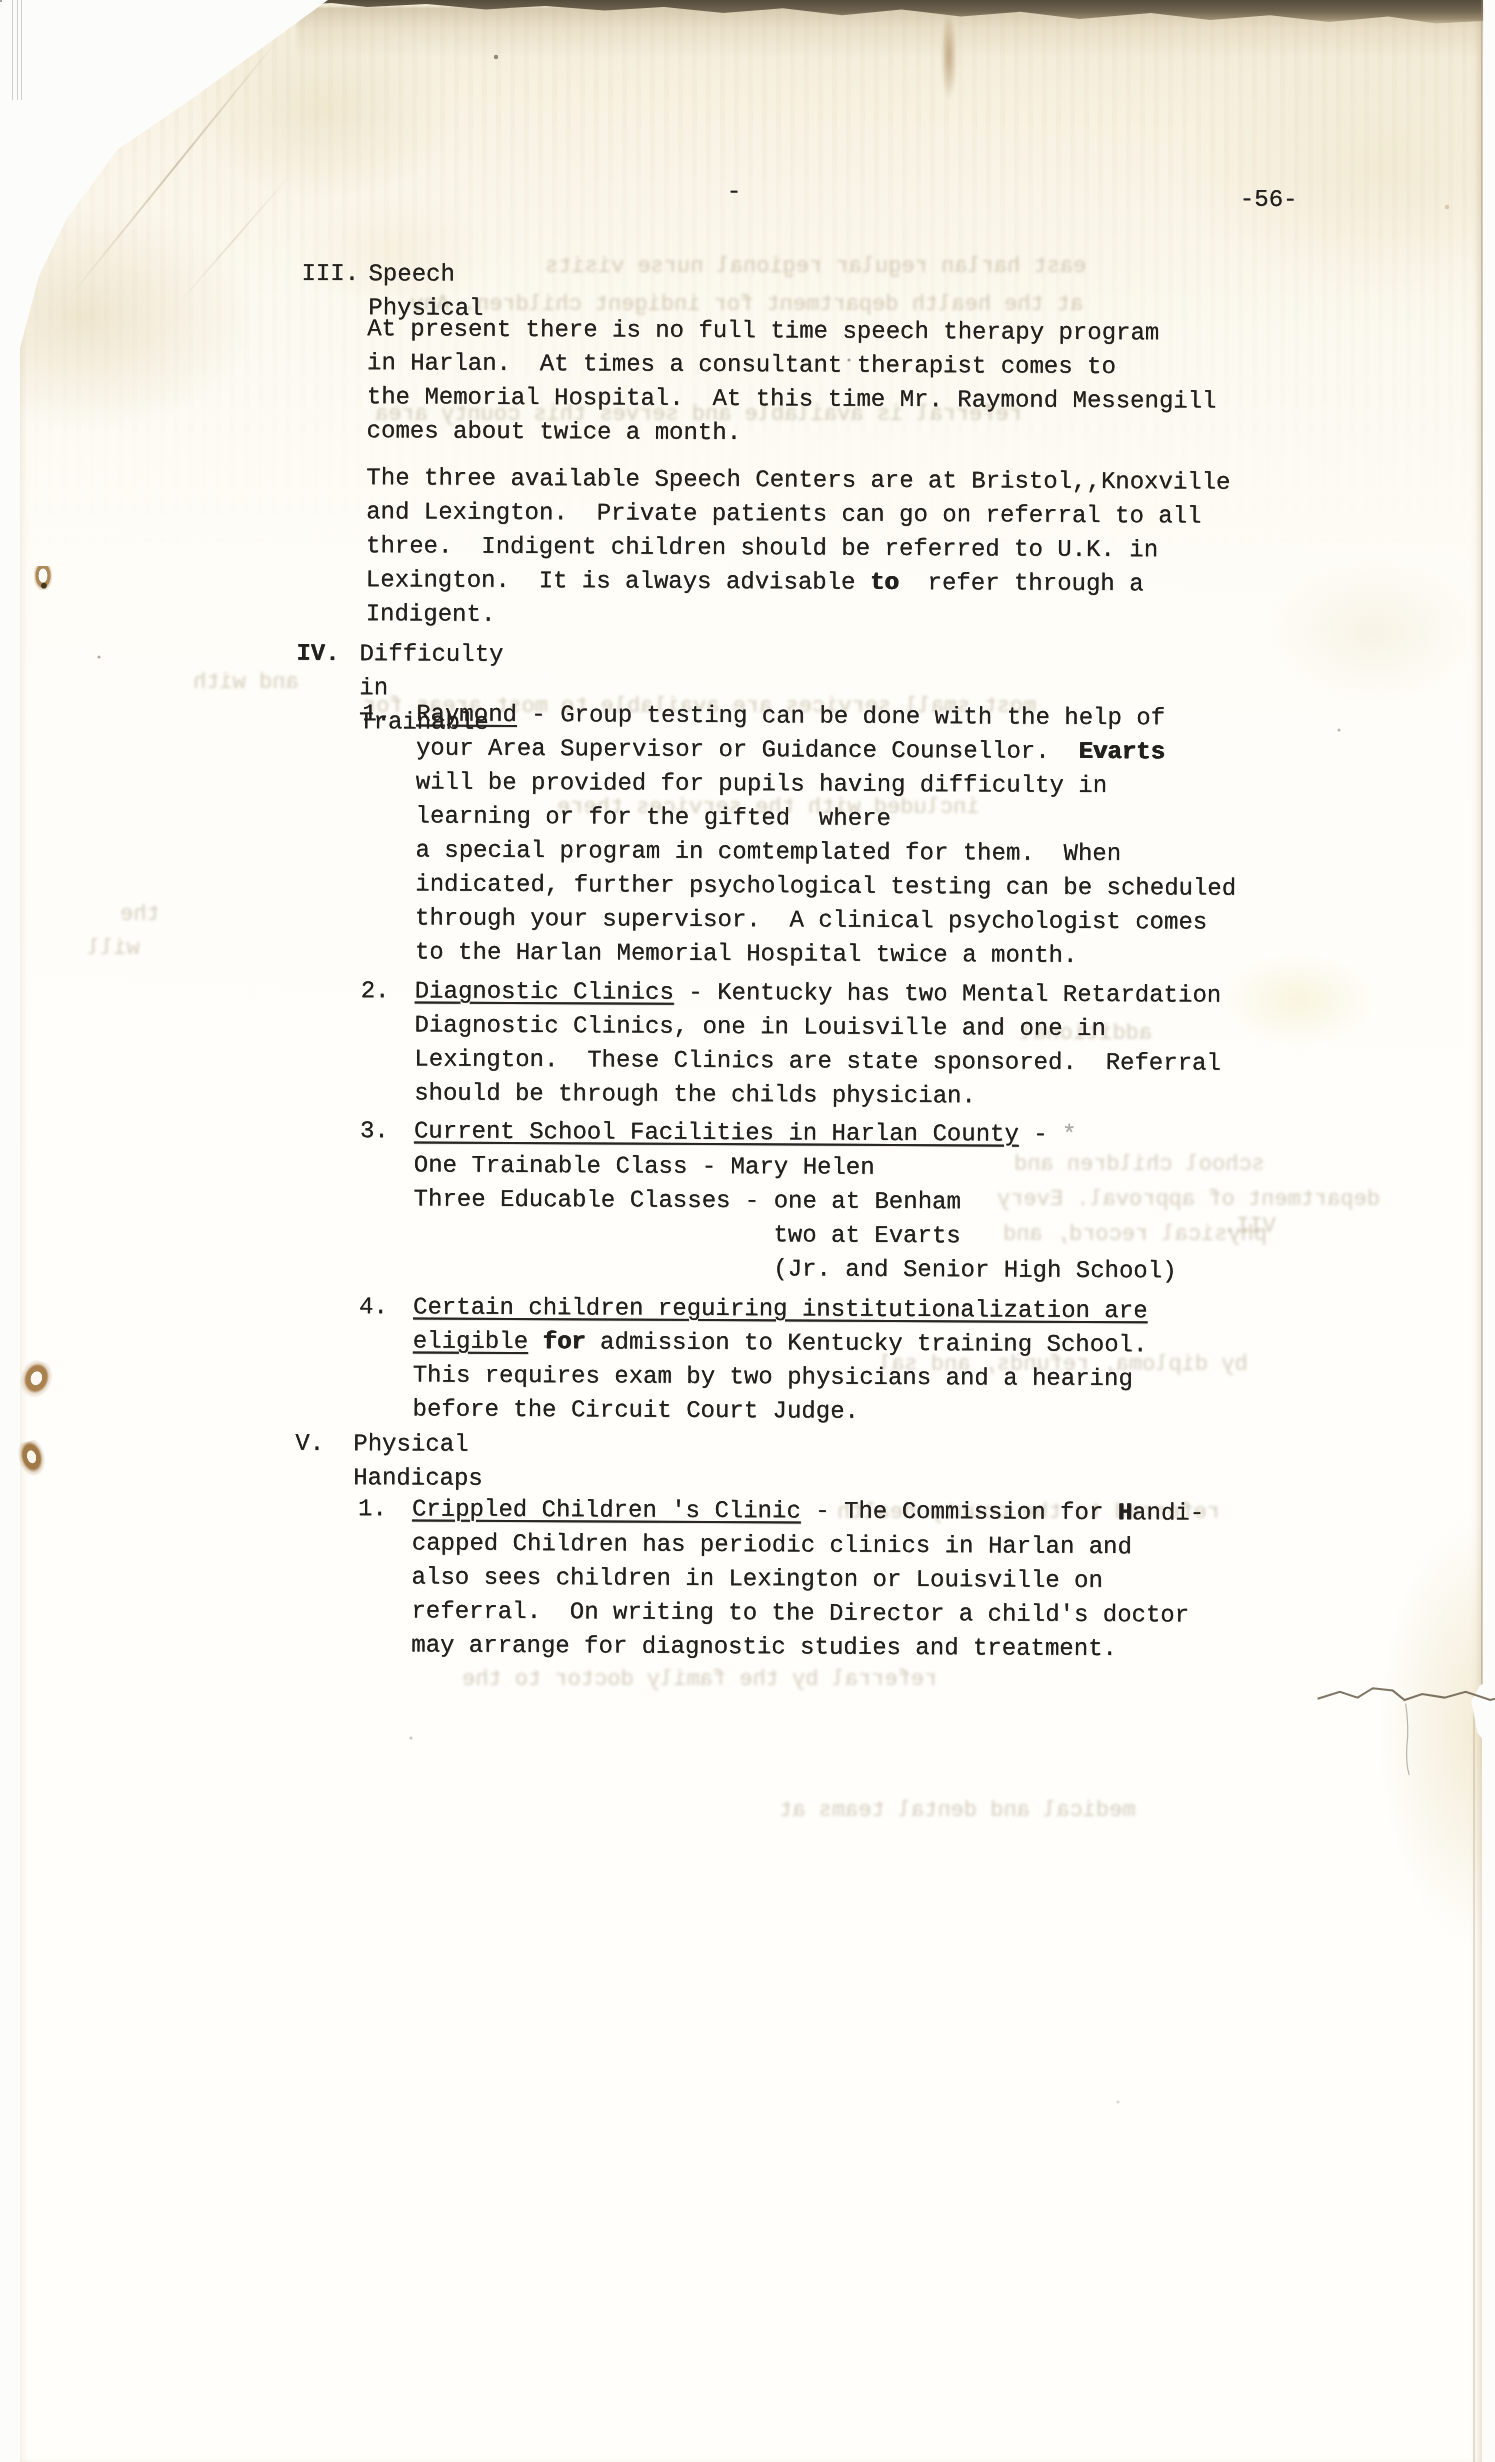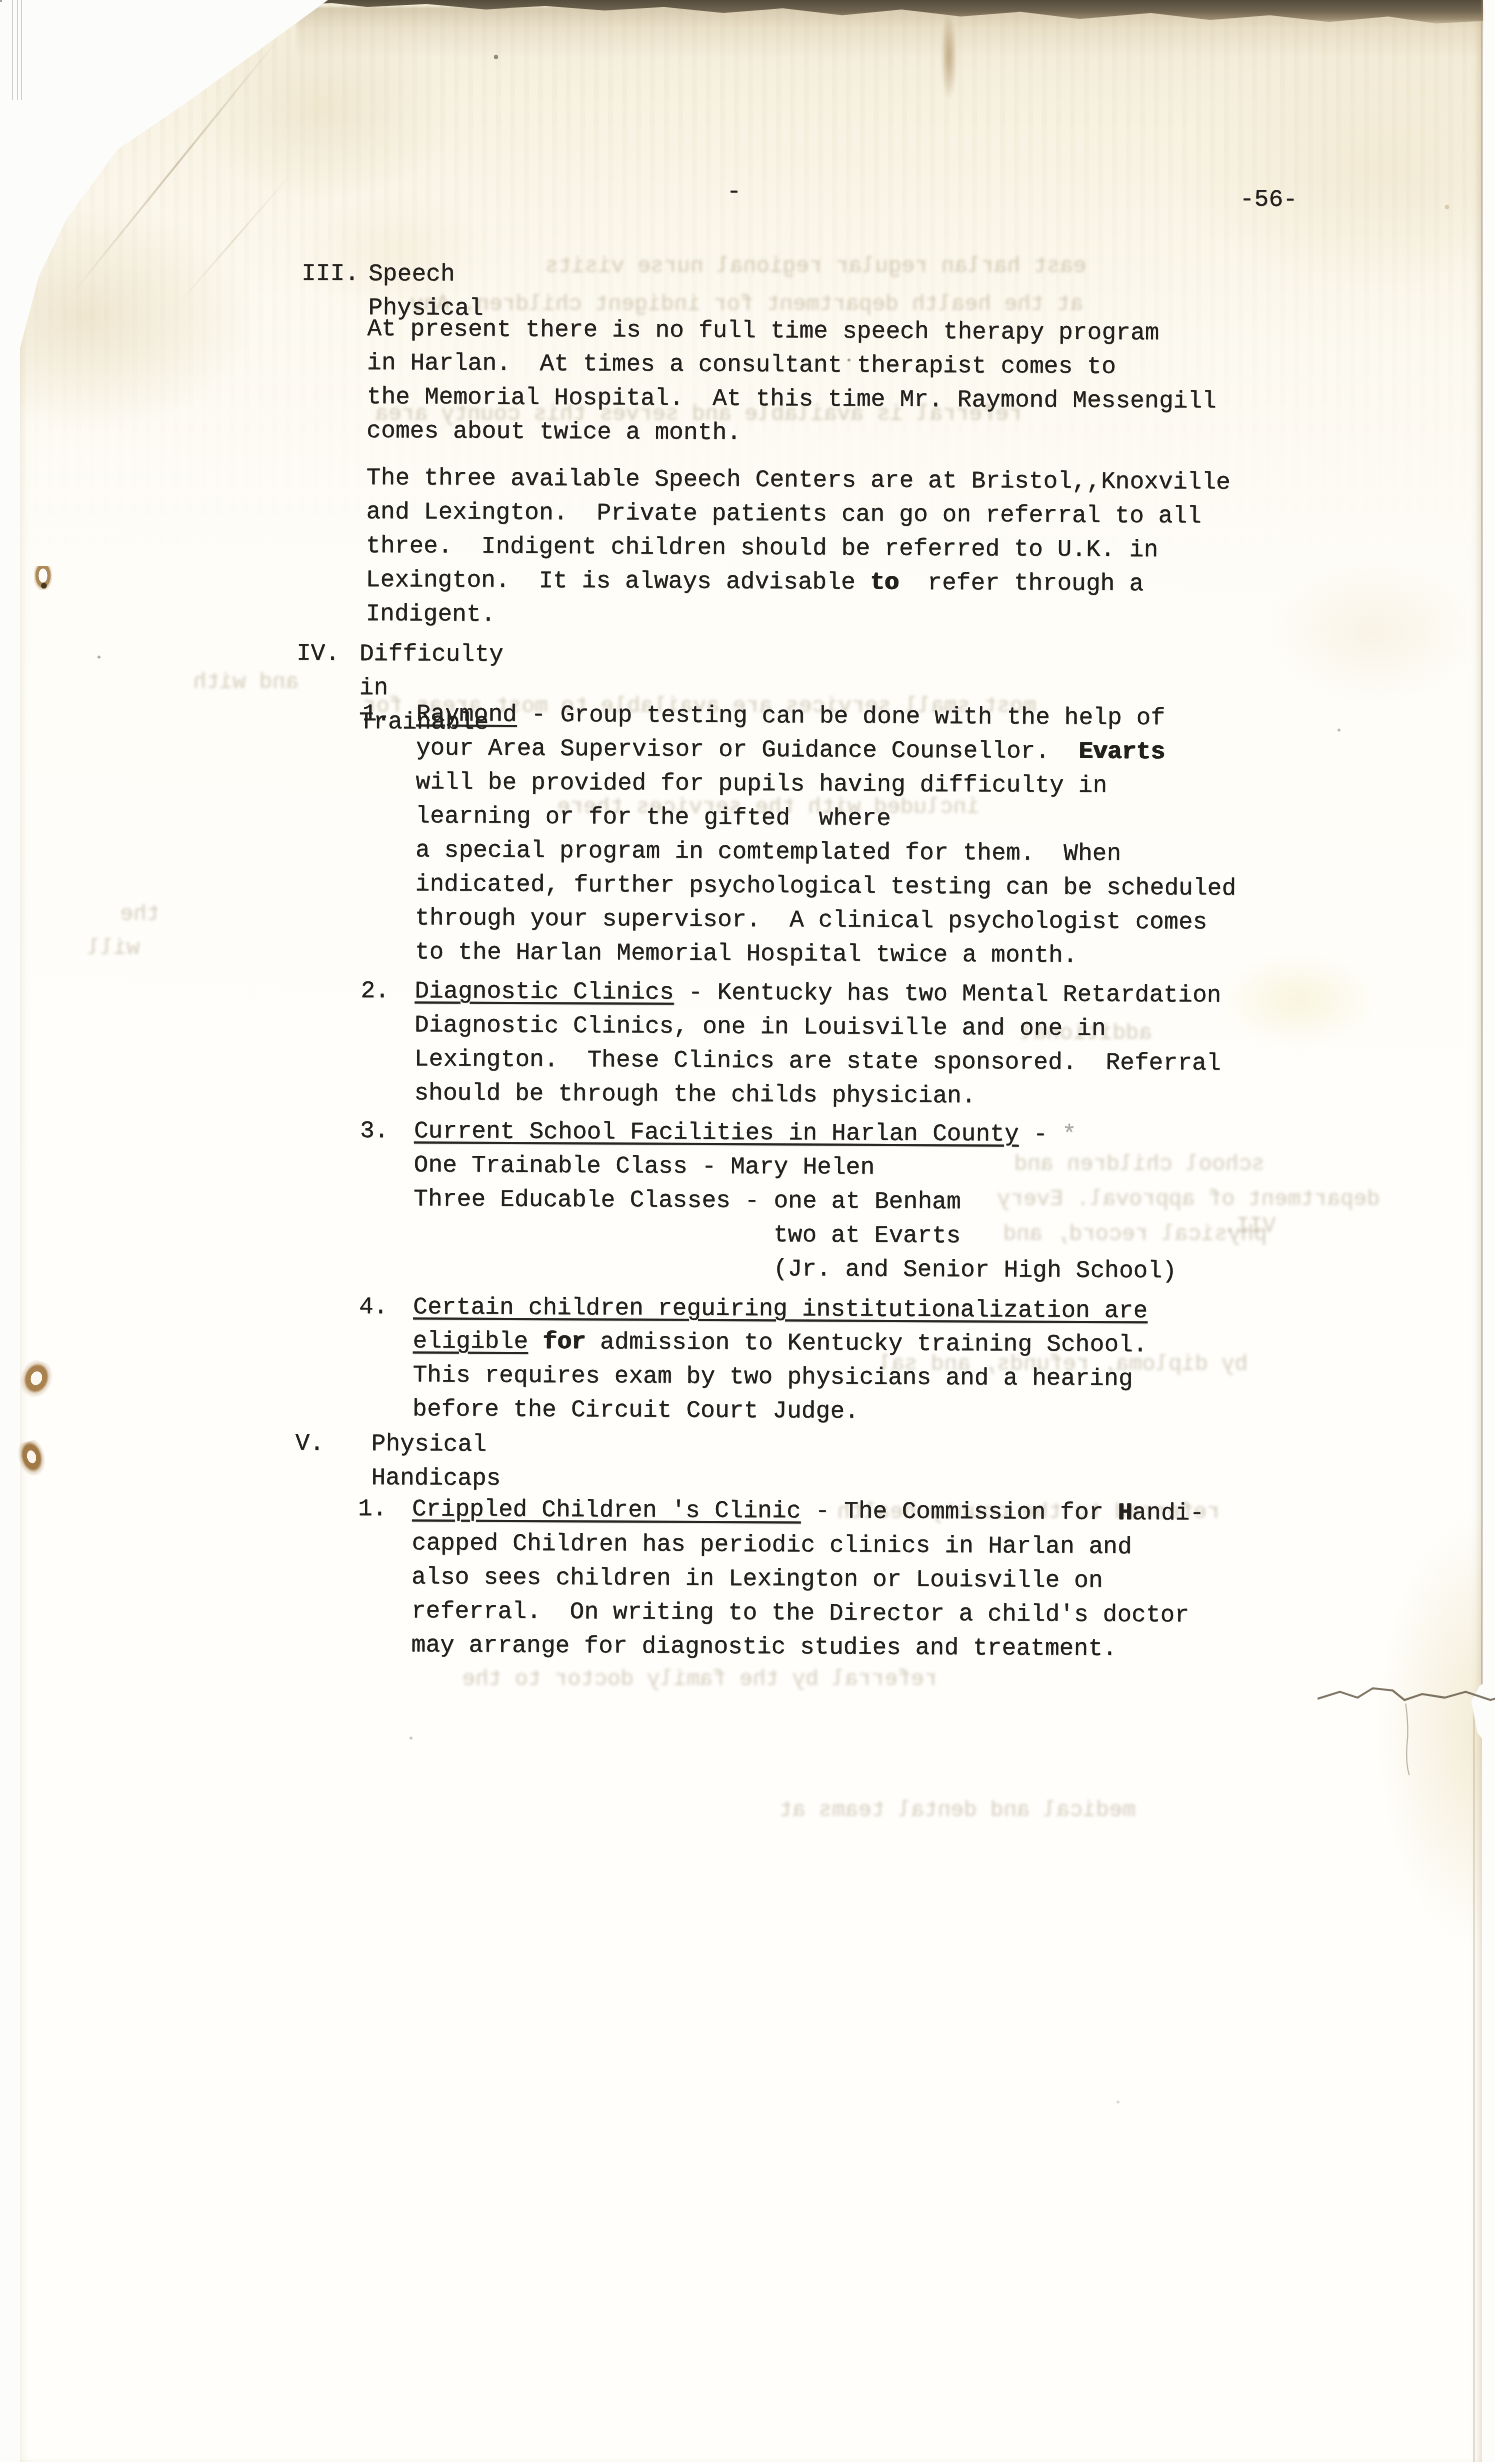--- a/index.html
+++ b/index.html
@@ -96,22 +96,22 @@
     font-size:24px;line-height:34px;color:#23211e;
     text-shadow:0 0 0.6px rgba(30,28,25,.75), 0.4px 0.5px 0 rgba(30,28,25,.22);
   }
   .block{position:absolute;}
   .line{white-space:pre;}
   .u{text-decoration:underline;text-decoration-thickness:2.1px;text-underline-offset:4.1px;text-decoration-color:rgba(35,33,30,.88);}
   .o{font-weight:700;text-shadow:0.8px 0 0 currentColor,0 0 0.6px rgba(30,28,25,.8);}
   .f{opacity:.38;}
   .heading .numeral,.heading .title{position:absolute;top:0;}
   #h-speech{top:259px;}   #h-speech .numeral{left:298px;} #h-speech .title{left:365px;}
-  #h-learning{top:639px;}#h-learning .numeral{left:295px;}#h-learning .title{left:358px;}
-  #h-physical{top:1429px;}#h-physical .numeral{left:298px;}#h-physical .title{left:374px;}
+  #h-learning{top:639px;}#h-learning .numeral{left:295px;font-weight:bold;}#h-learning .title{left:358px;}
+  #h-physical{top:1429px;}#h-physical .numeral{left:298px;}#h-physical .title{left:356px;}
   #b-speech-0{left:364px;top:314px;}
   #b-speech-1{left:364px;top:463px;}
   .item{left:361px;}
   .item .marker{position:absolute;left:0;top:0;}
   .item .lines{margin-left:54px;}
   #b-learning-0{top:699px;} #b-learning-1{top:976px;}
   #b-learning-2{top:1116px;} #b-learning-3{top:1292px;}
   #b-physical-0{top:1494px;}
   #pageno{position:absolute;left:1236px;top:180px;}
   #centerdash{position:absolute;left:723px;top:175px;}

